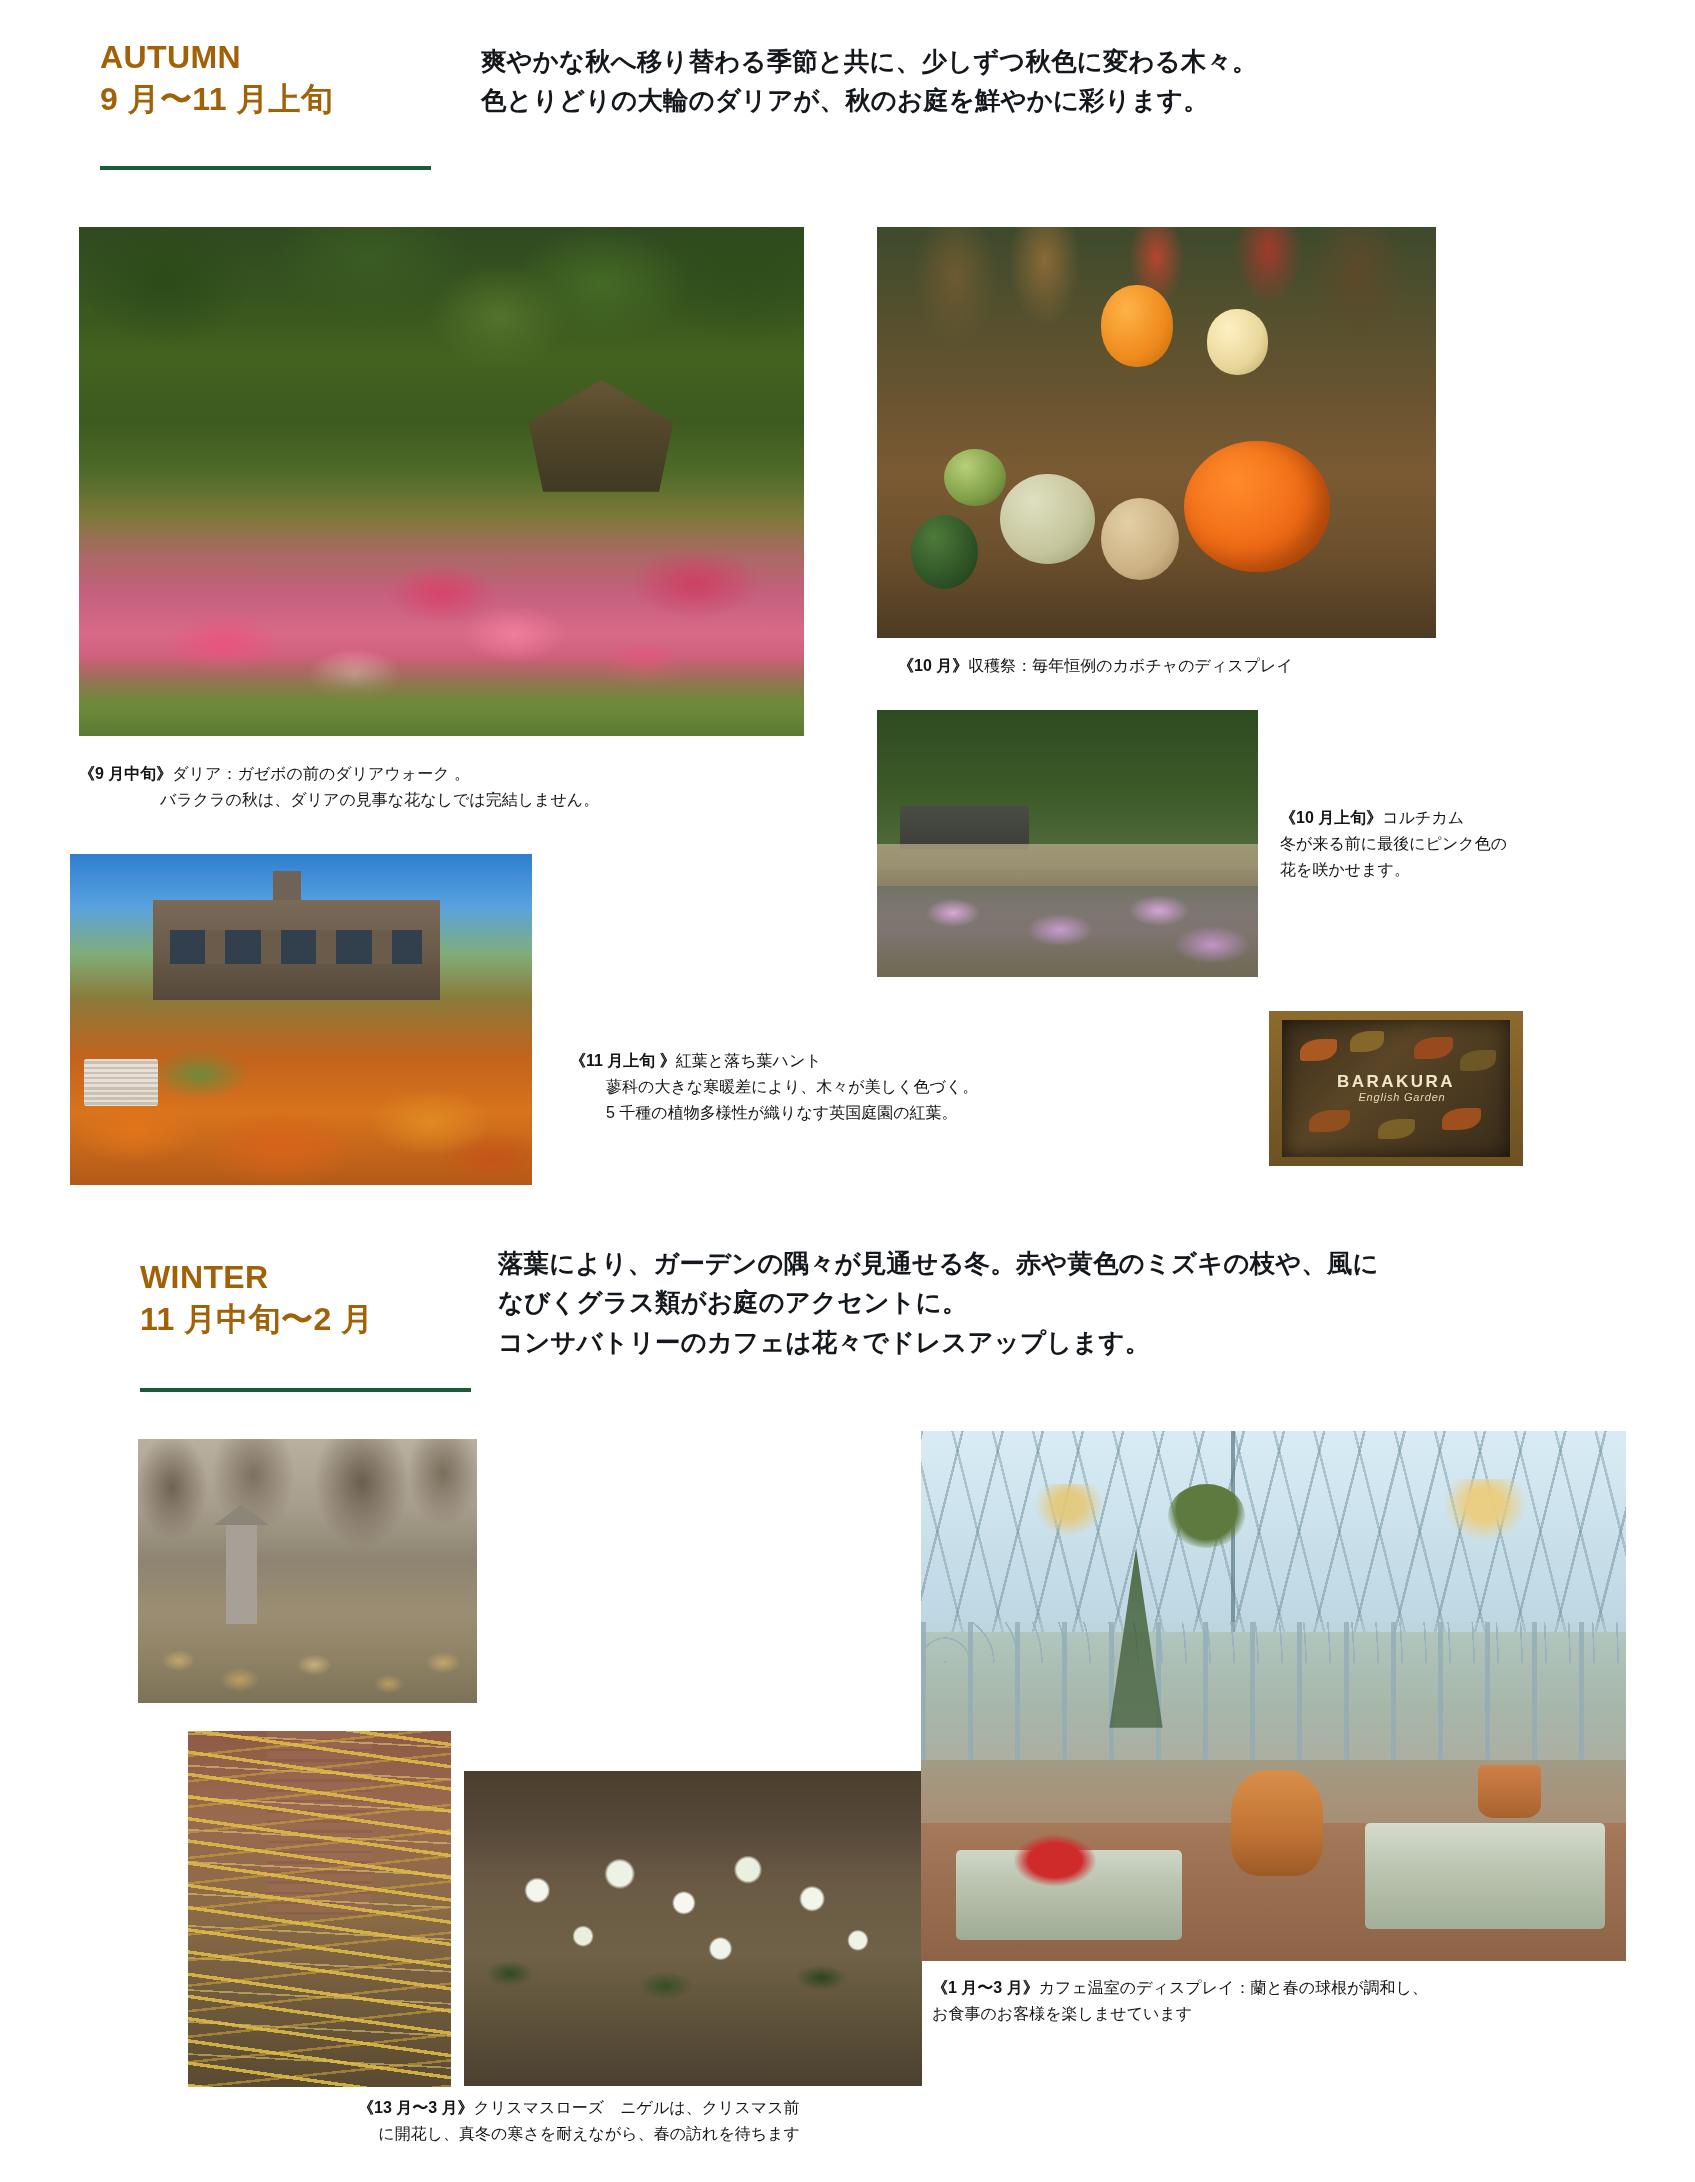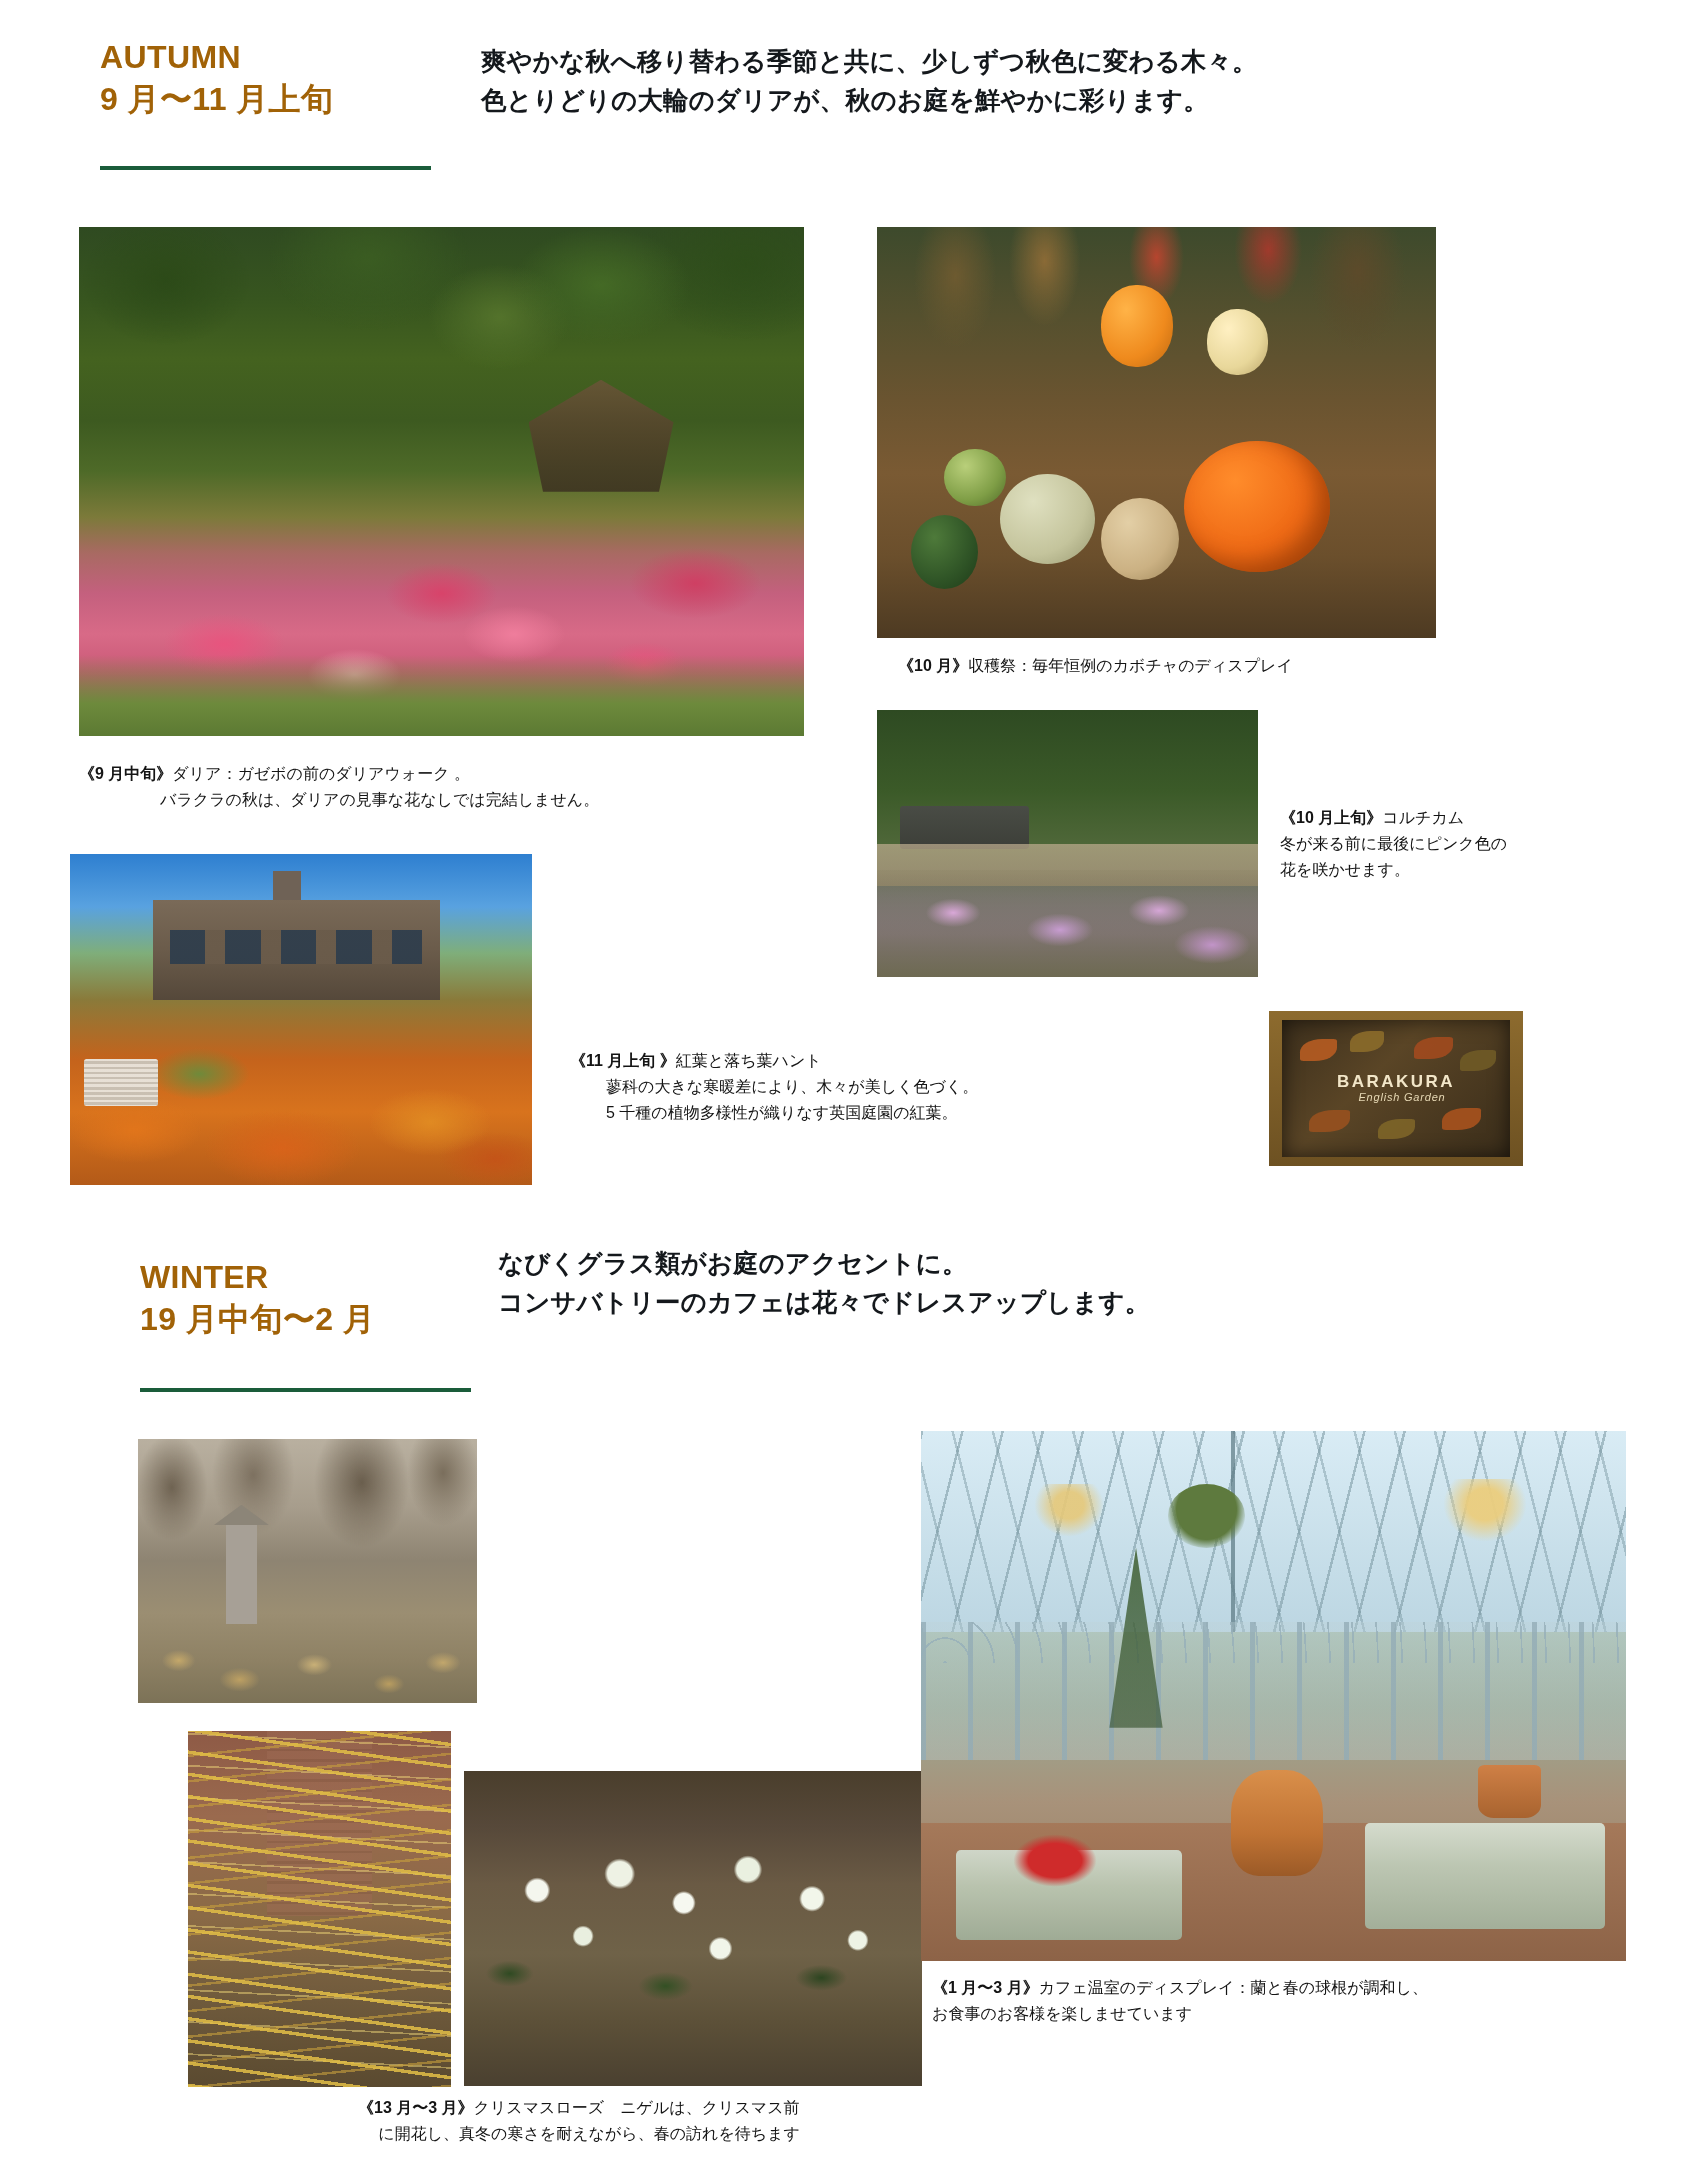--- a/index.html
+++ b/index.html
@@ -476,25 +476,26 @@
       <div class="leaf" style="left:12%; top:66%; width:41px; height:22px; background:#96501e;"></div>
       <div class="leaf" style="left:42%; top:72%; width:37px; height:20.3px; background:#7d6428;"></div>
       <div class="leaf" style="left:70%; top:64%; width:39px; height:22px; background:#a6511d;"></div>
       <div class="txt1">BARAKURA</div>
       <div class="txt2">English Garden</div>
     </div>
   </div>
 
   <div class="season-head" style="left:140px; top:1256px;">
     <span class="en">WINTER</span>
-    <span class="jp">19 月中旬〜2 月</span>
+    <span class="jp">11 月中旬〜2 月</span>
   </div>
   <div class="season-rule" style="left:140px; top:1388px; width:331px;"></div>
 
   <div class="season-lead" style="left:498px; top:1244px; width:1136px;">
+    <div>落葉により、ガーデンの隅々が見通せる冬。赤や黄色のミズキの枝や、風に</div>
     <div>なびくグラス類がお庭のアクセントに。</div>
     <div>コンサバトリーのカフェは花々でドレスアップします。</div>
   </div>
 
   <div class="photo" id="ph-winterborder" style="left:138px; top:1439px; width:339px; height:264px;">
     <div class="trees"></div>
     <div class="dovecote"></div>
     <div class="seeds"></div>
   </div>
 

